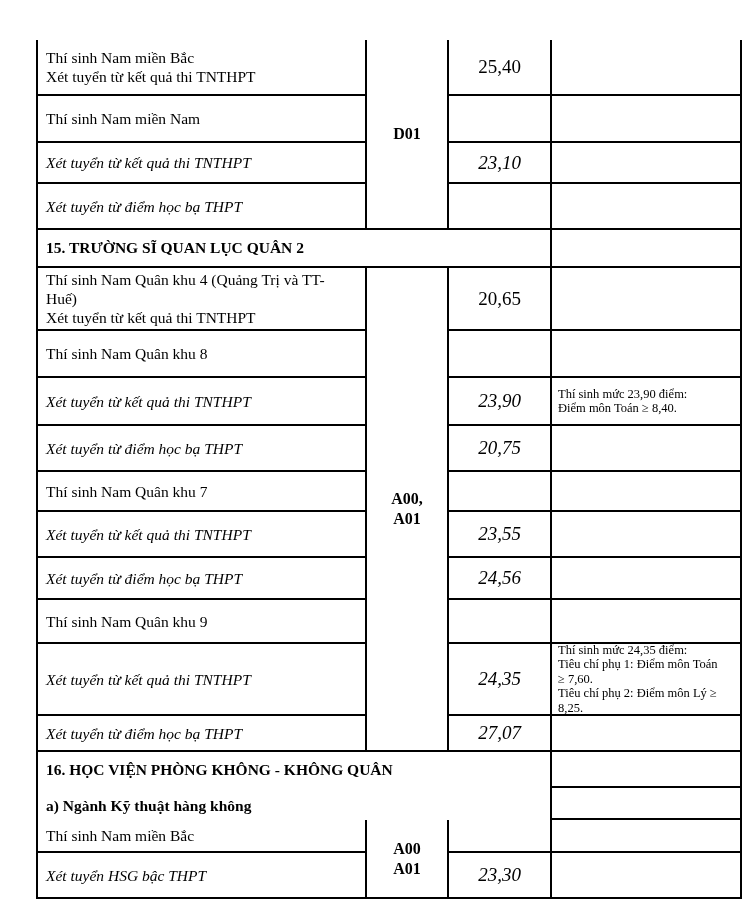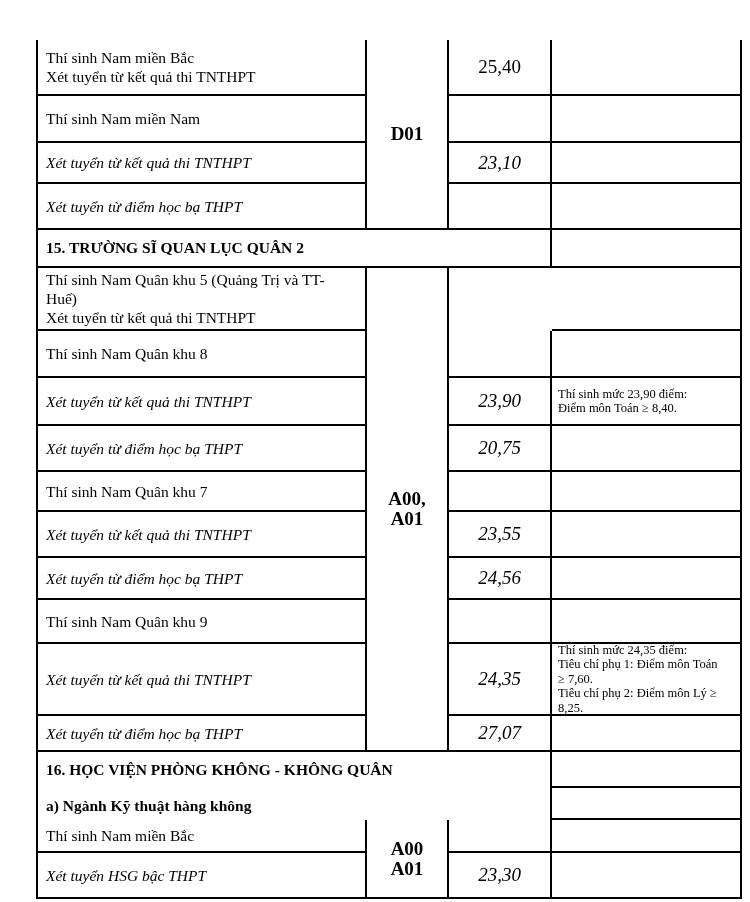--- a/index.html
+++ b/index.html
@@ -41,21 +41,21 @@
     text-align: left;
     padding: 2px 8px;
     font-size: 15.5px;
     line-height: 19px;
     white-space: pre-line;
   }
   .code {
     justify-content: center;
     text-align: center;
     font-weight: bold;
-    font-size: 19px;
+    font-size: 16px;
     line-height: 20px;
     white-space: pre-line;
   }
   .score {
     justify-content: center;
     text-align: center;
     font-size: 19px;
   }
   .note {
     justify-content: flex-start;
@@ -91,36 +91,37 @@
     <div class="cell score it" style="grid-area:3/3/4/4">23,10</div>
     <div class="cell score" style="grid-area:4/3/5/4"></div>
     <div class="cell note" style="grid-area:1/4/2/5"></div>
     <div class="cell note" style="grid-area:2/4/3/5"></div>
     <div class="cell note" style="grid-area:3/4/4/5"></div>
     <div class="cell note" style="grid-area:4/4/5/5"></div>
 
     <div class="cell sec" style="grid-area:5/1/6/4">15. TRƯỜNG SĨ QUAN LỤC QUÂN 2</div>
     <div class="cell note" style="grid-area:5/4/6/5"></div>
 
-    <div class="cell desc" style="grid-area:6/1/7/2">Thí sinh Nam Quân khu 5 (Quảng Trị và TT-
+    <div class="cell desc" style="grid-area:6/1/7/2">Thí sinh Nam Quân khu 4 (Quảng Trị và TT-
 Huế)
 Xét tuyển từ kết quả thi TNTHPT</div>
     <div class="cell desc" style="grid-area:7/1/8/2">Thí sinh Nam Quân khu 8</div>
     <div class="cell desc it" style="grid-area:8/1/9/2">Xét tuyển từ kết quả thi TNTHPT</div>
     <div class="cell desc it" style="grid-area:9/1/10/2">Xét tuyển từ điểm học bạ THPT</div>
     <div class="cell desc" style="grid-area:10/1/11/2">Thí sinh Nam Quân khu 7</div>
     <div class="cell desc it" style="grid-area:11/1/12/2">Xét tuyển từ kết quả thi TNTHPT</div>
     <div class="cell desc it" style="grid-area:12/1/13/2">Xét tuyển từ điểm học bạ THPT</div>
     <div class="cell desc" style="grid-area:13/1/14/2">Thí sinh Nam Quân khu 9</div>
     <div class="cell desc it" style="grid-area:14/1/15/2">Xét tuyển từ kết quả thi TNTHPT</div>
     <div class="cell desc it" style="grid-area:15/1/16/2">Xét tuyển từ điểm học bạ THPT</div>
 
     <div class="cell code" style="grid-area:6/2/16/3">A00,
 A01</div>
 
+    <div class="cell score" style="grid-area:6/3/7/4">20,65</div>
     <div class="cell score" style="grid-area:7/3/8/4"></div>
     <div class="cell score it" style="grid-area:8/3/9/4">23,90</div>
     <div class="cell score it" style="grid-area:9/3/10/4">20,75</div>
     <div class="cell score" style="grid-area:10/3/11/4"></div>
     <div class="cell score it" style="grid-area:11/3/12/4">23,55</div>
     <div class="cell score it" style="grid-area:12/3/13/4">24,56</div>
     <div class="cell score" style="grid-area:13/3/14/4"></div>
     <div class="cell score it" style="grid-area:14/3/15/4">24,35</div>
     <div class="cell score it" style="grid-area:15/3/16/4">27,07</div>
 

